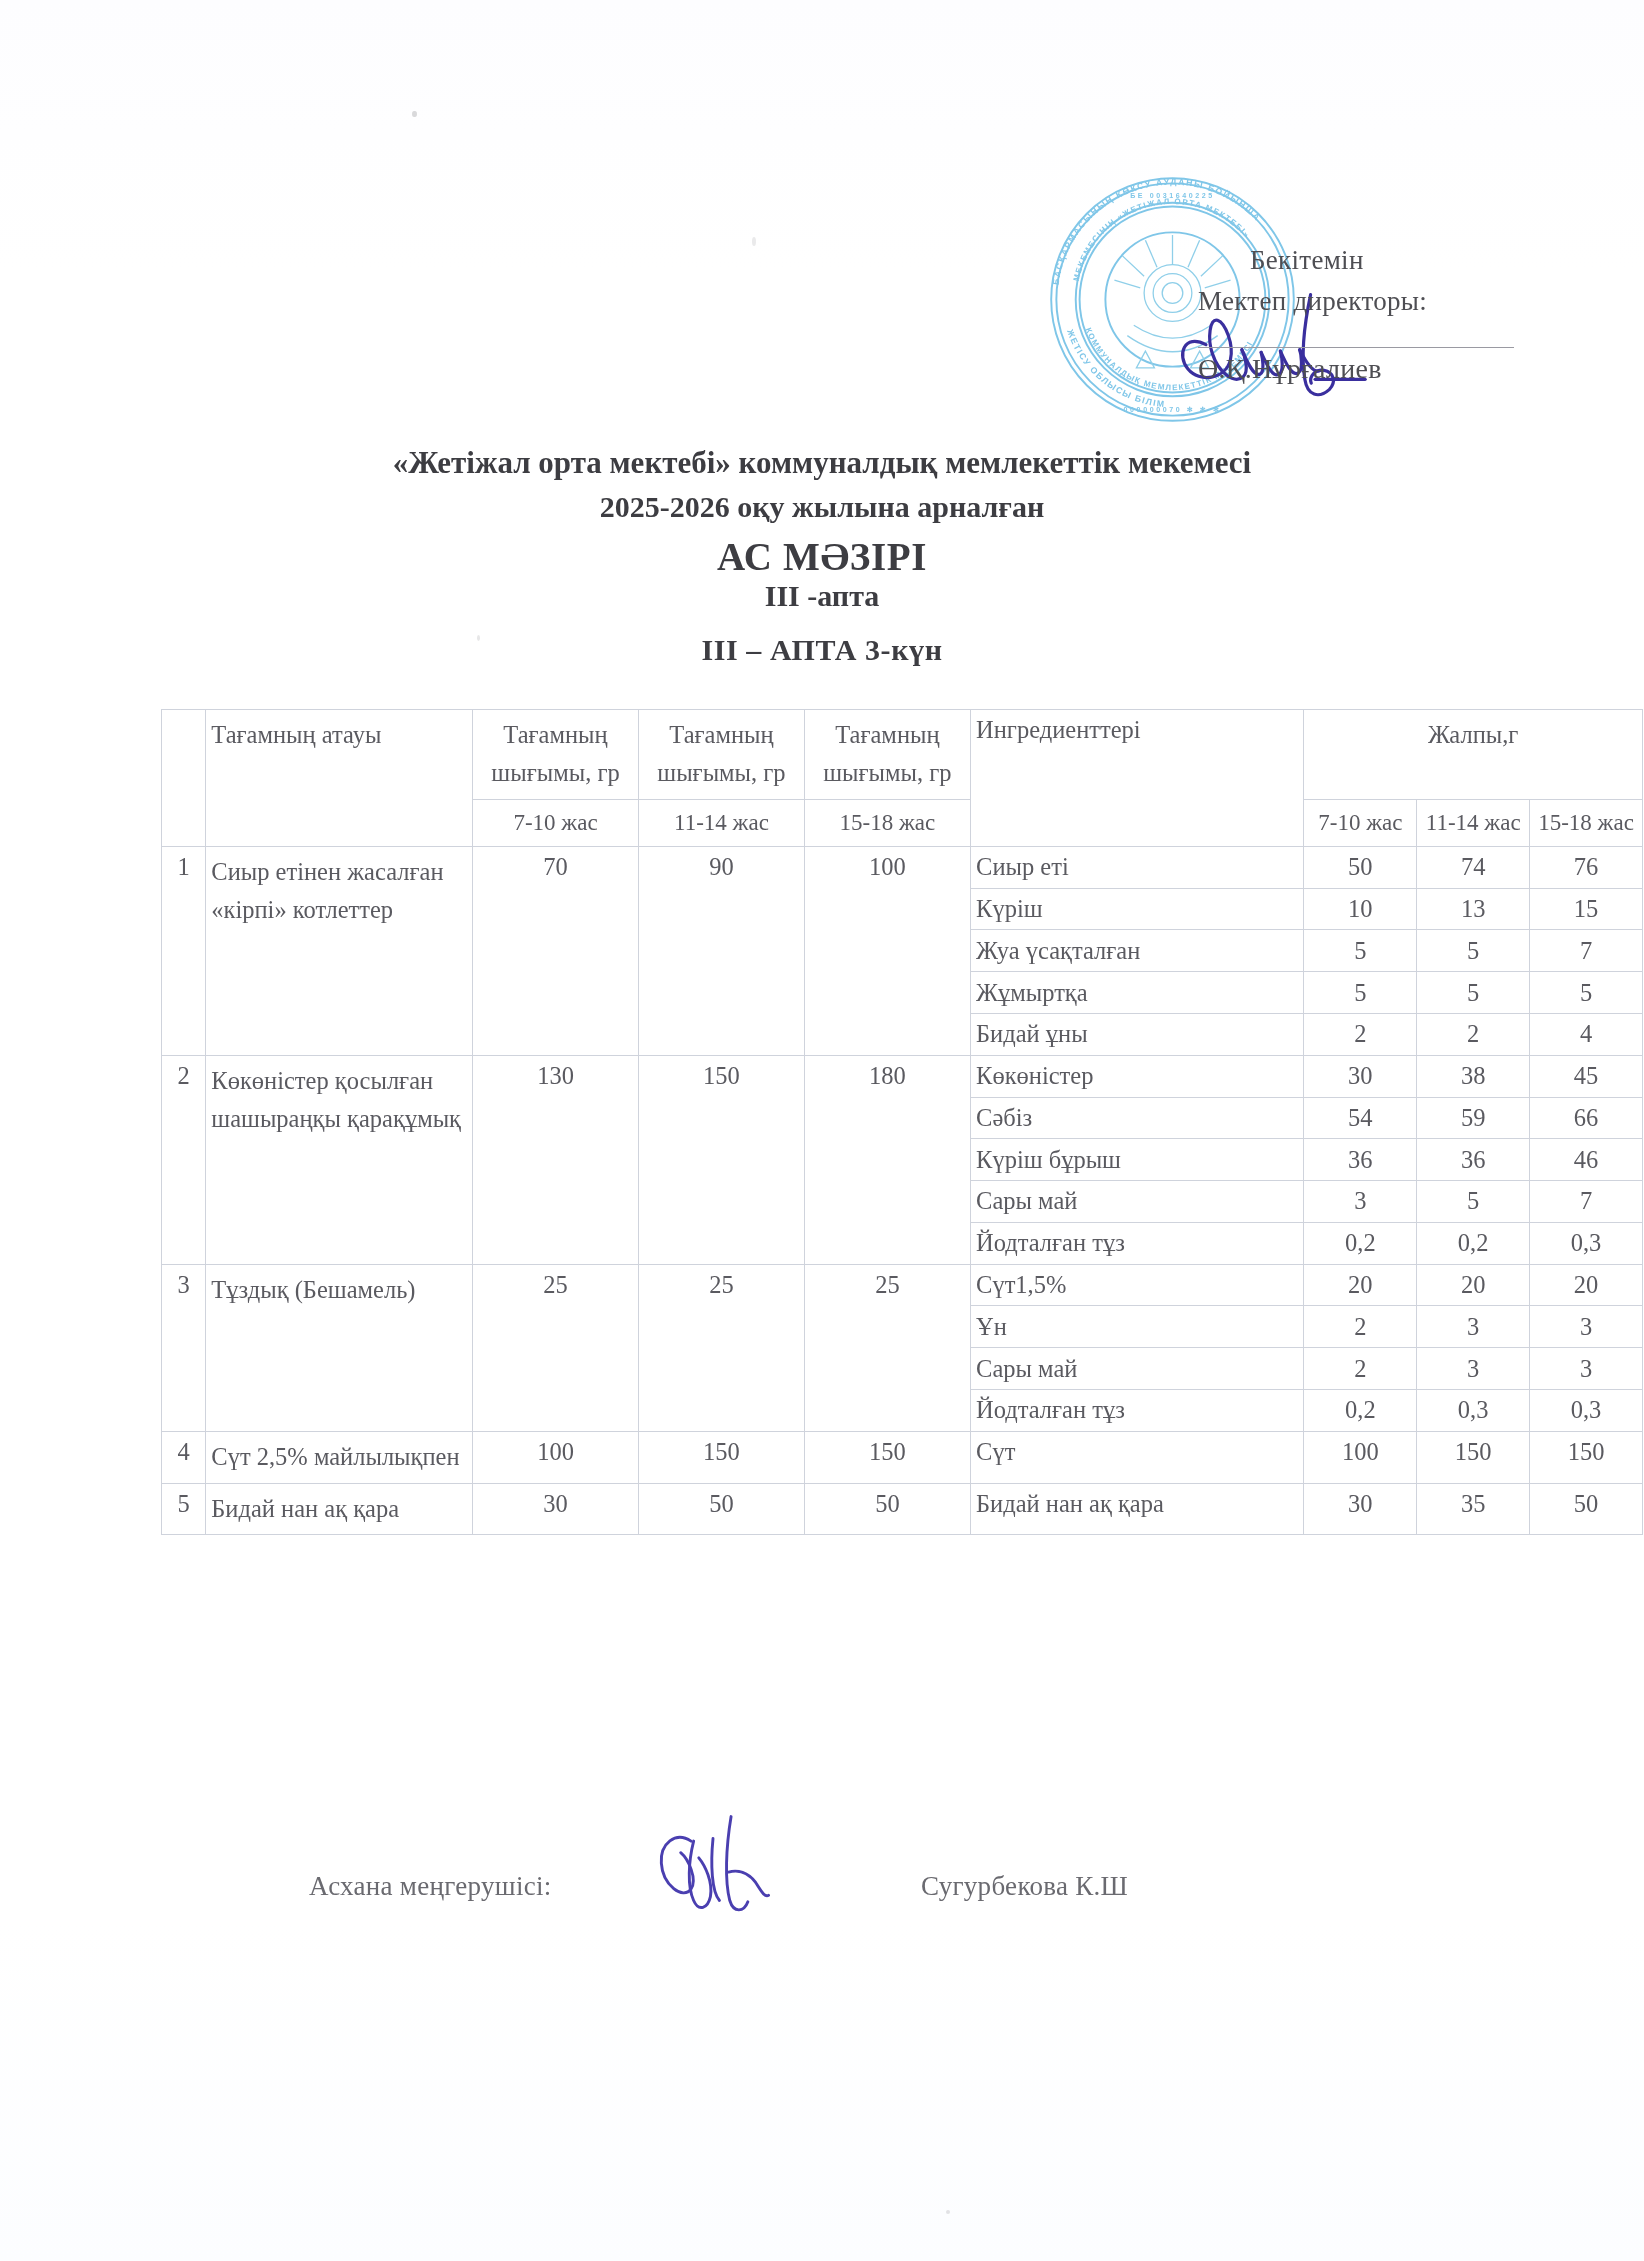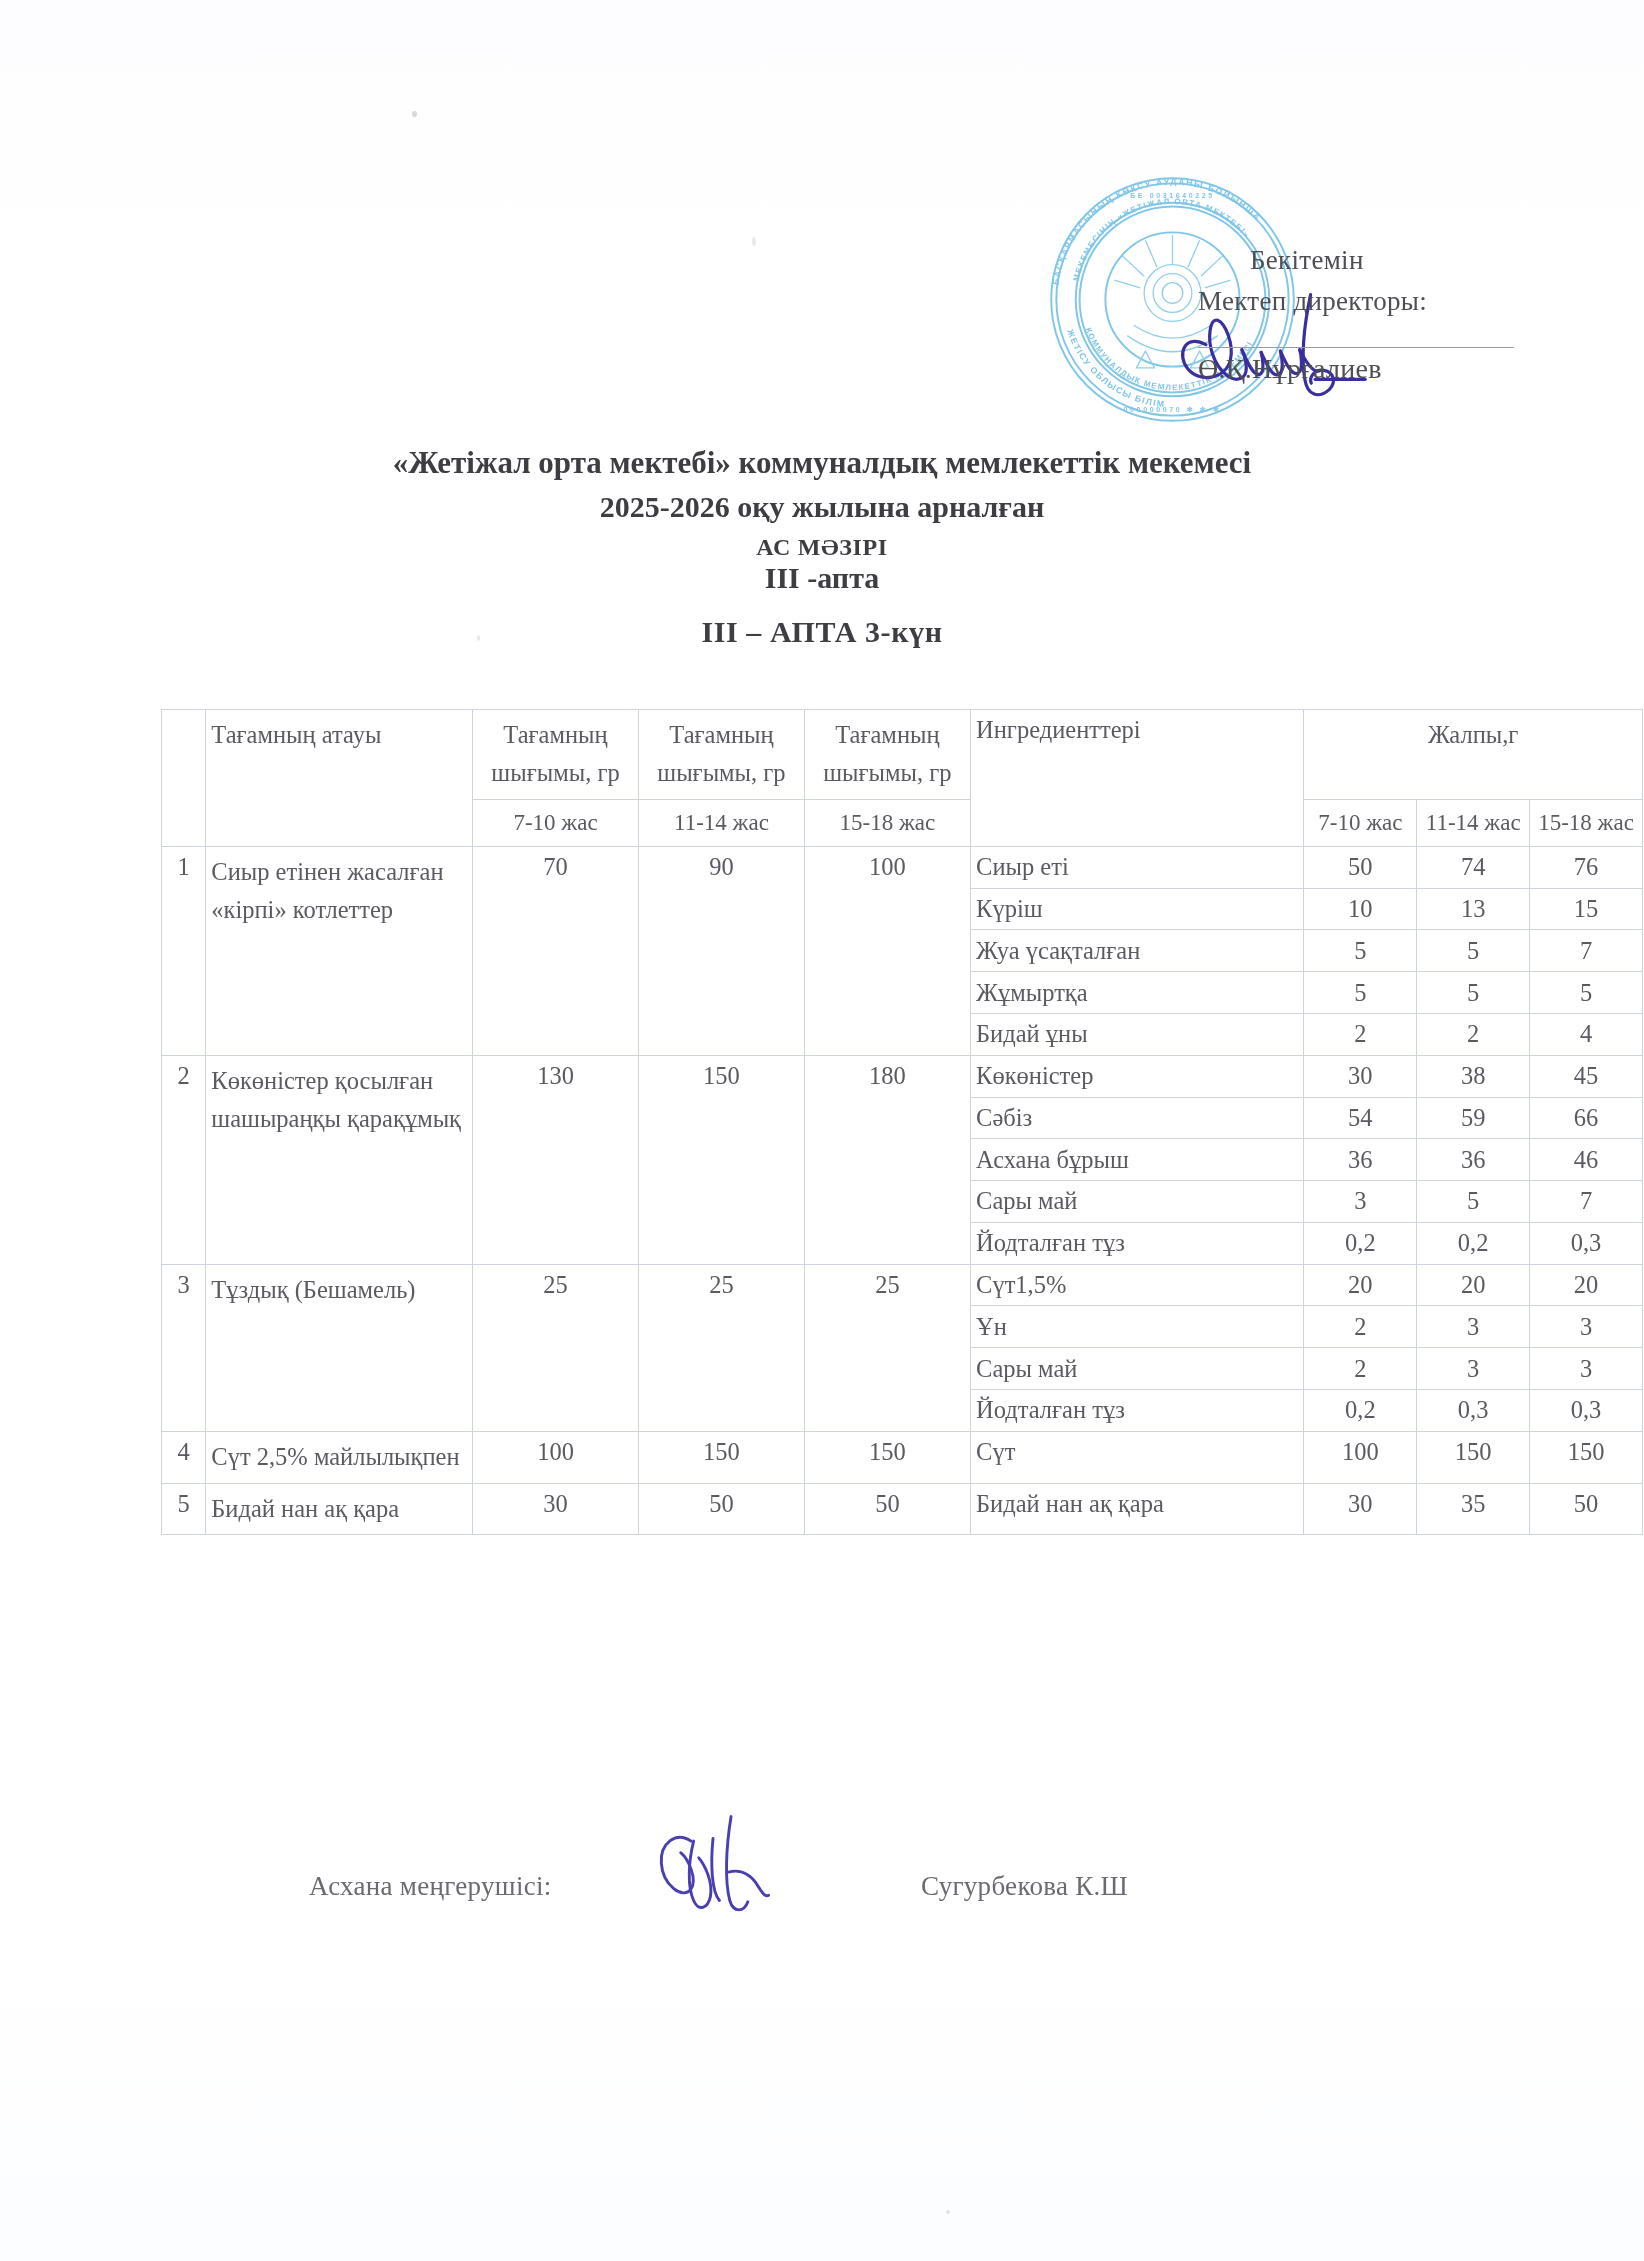--- a/index.html
+++ b/index.html
@@ -67,21 +67,21 @@
     left:0; top:445px; width:1644px;
     text-align:center;
   }
   .t-school{
     font-size:31px; font-weight:bold; color:#3d3d42; letter-spacing:0px;
   }
   .t-year{
     font-size:30px; font-weight:bold; color:#3d3d42; margin-top:9px;
   }
   .t-menu{
-    font-size:24px; font-weight:bold; color:#3d3d42; margin-top:10.3px; letter-spacing:0.6px;font-family:Liberation Serif, serif;
+    font-size:39px; font-weight:bold; color:#3d3d42; margin-top:10.3px; letter-spacing:0.6px;font-family:Liberation Serif, serif;
   }
   .t-week{
     font-size:30px; font-weight:bold; color:#3d3d42; 
   }
   .t-date{
     font-size:30px; color:#3d3d42; margin-top:3.9px;
   }
   .t-day{
     font-size:30px; font-weight:bold; color:#3d3d42; margin-top:19.3px; letter-spacing:0.6px;
   }
@@ -291,21 +291,21 @@
         <td class="c-t2 amt">38</td>
         <td class="c-t3 amt">45</td>
       </tr>
       <tr>
         <td class="c-ing ingname">Сәбіз</td>
         <td class="c-t1 amt">54</td>
         <td class="c-t2 amt">59</td>
         <td class="c-t3 amt">66</td>
       </tr>
       <tr>
-        <td class="c-ing ingname">Асхана бұрыш</td>
+        <td class="c-ing ingname">Күріш бұрыш</td>
         <td class="c-t1 amt">36</td>
         <td class="c-t2 amt">36</td>
         <td class="c-t3 amt">46</td>
       </tr>
       <tr>
         <td class="c-ing ingname">Сары май</td>
         <td class="c-t1 amt">3</td>
         <td class="c-t2 amt">5</td>
         <td class="c-t3 amt">7</td>
       </tr>

